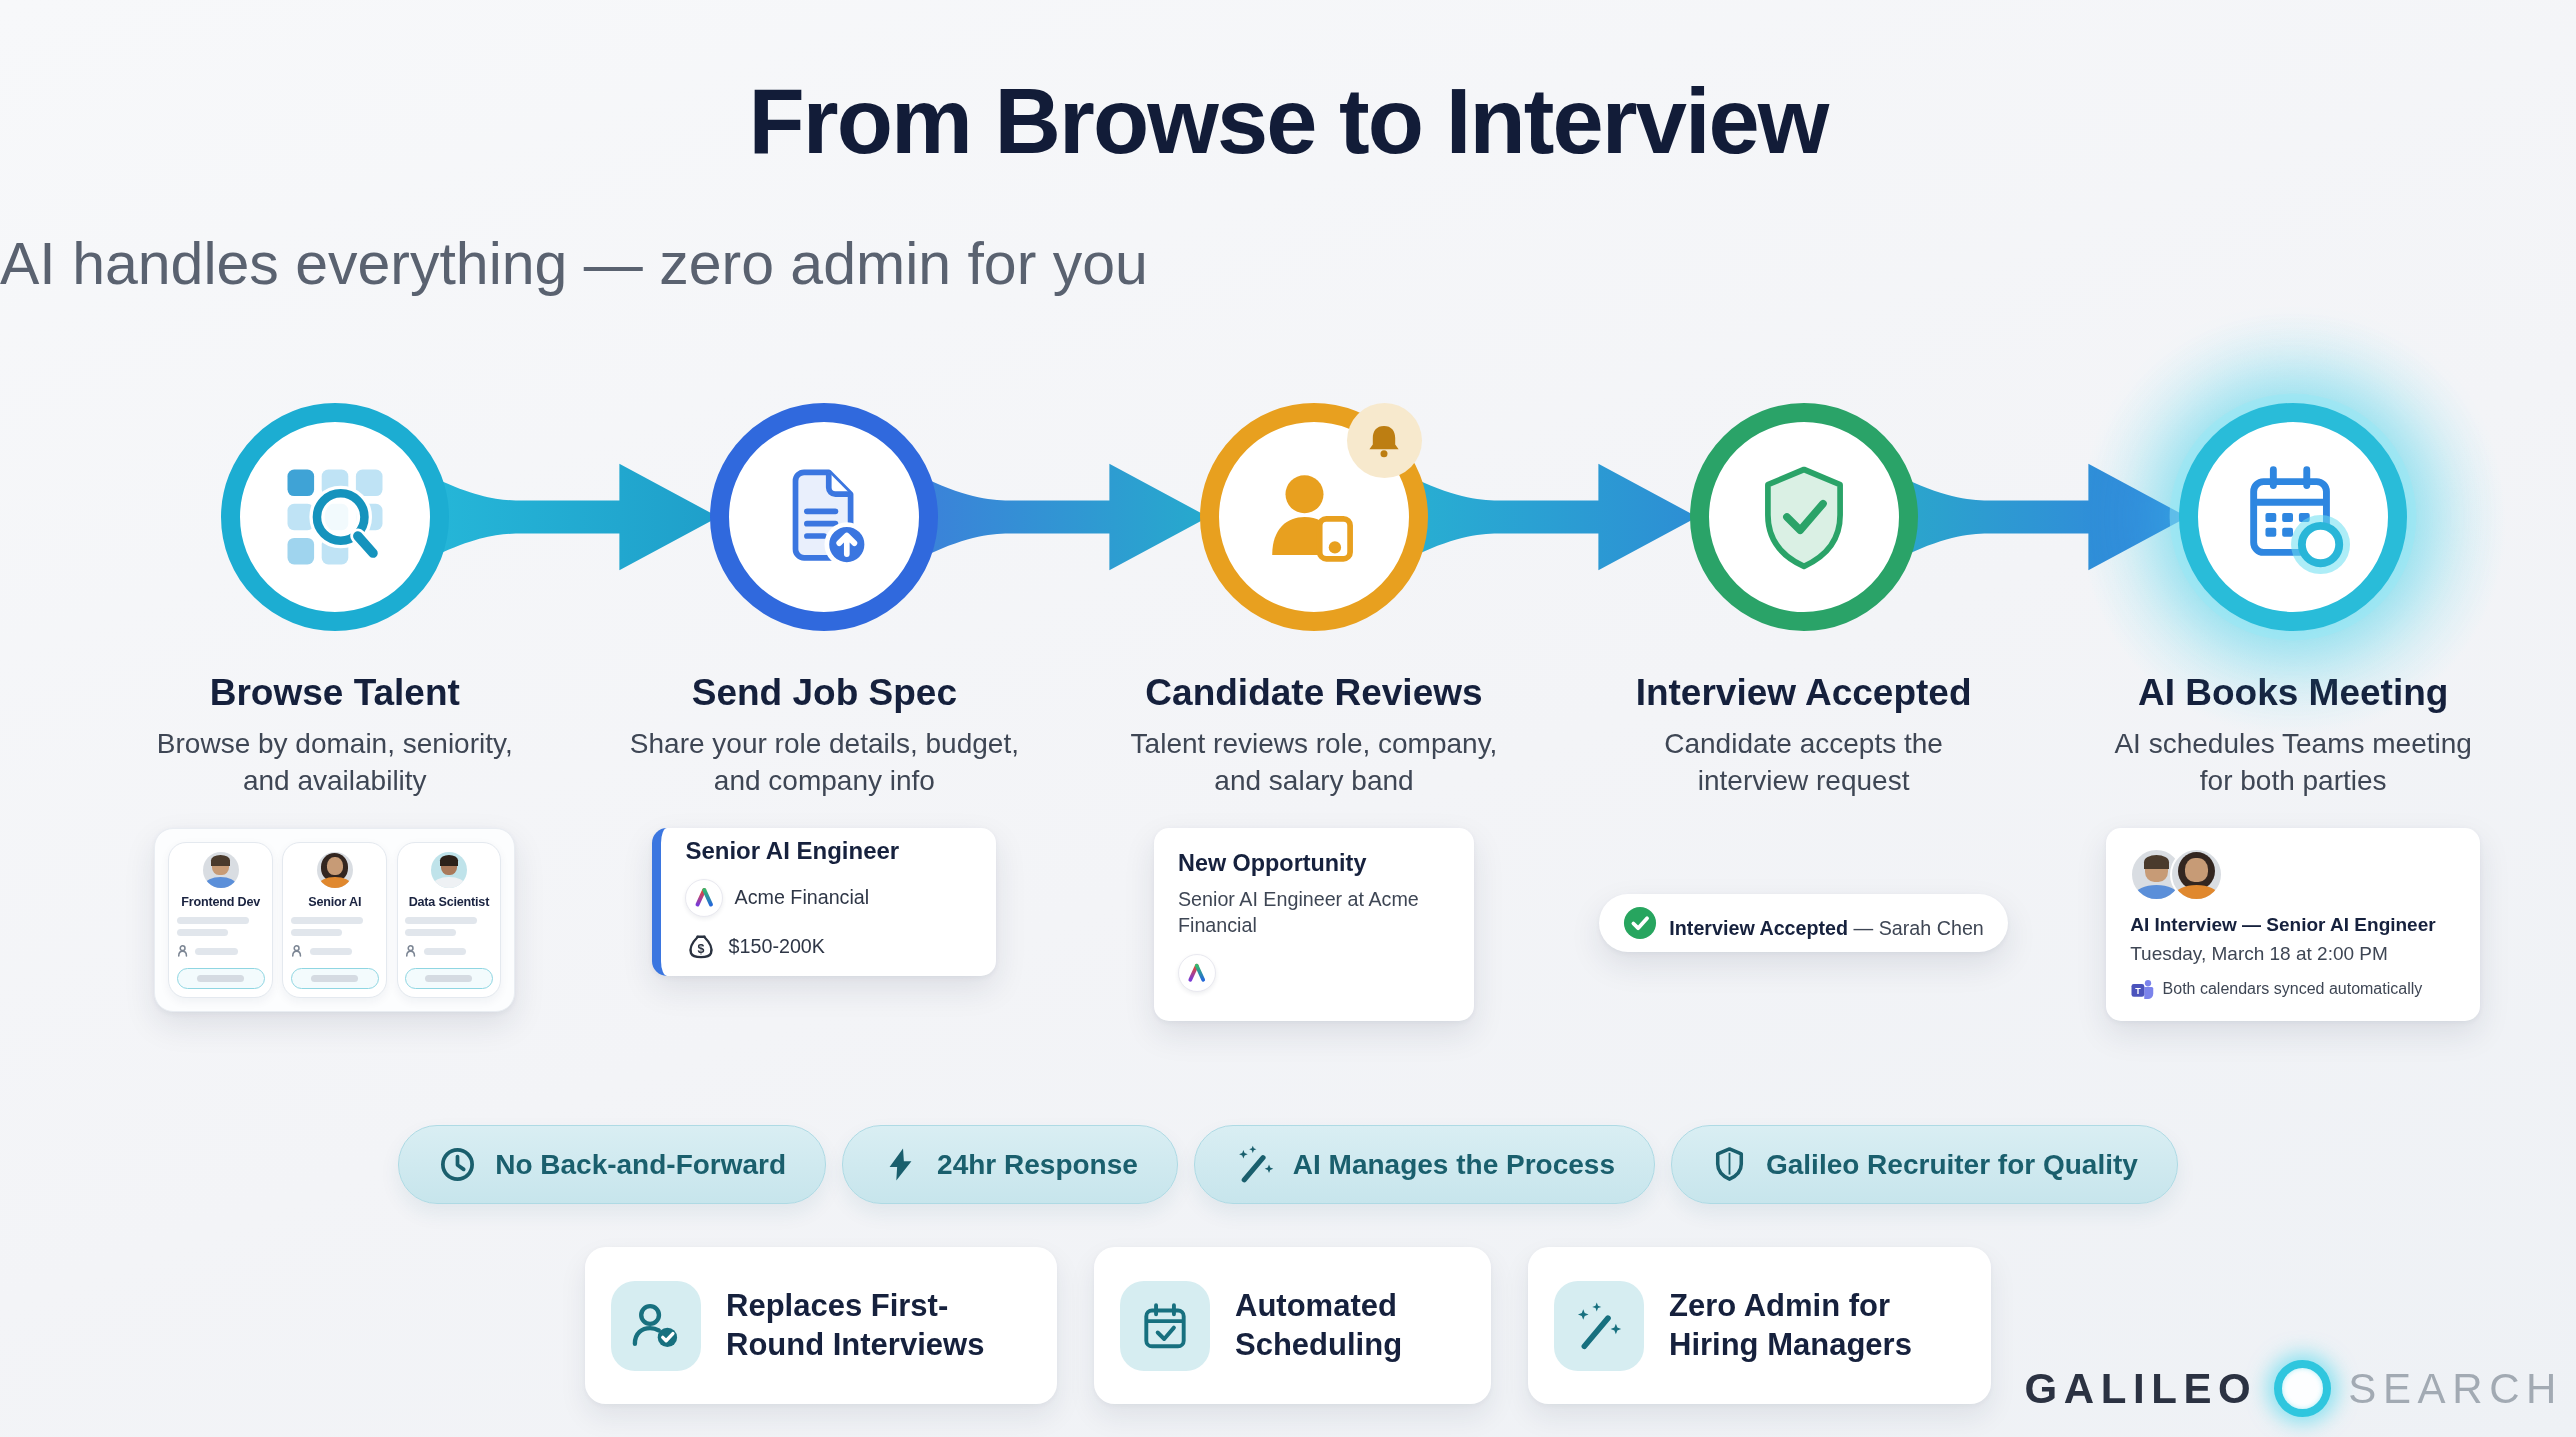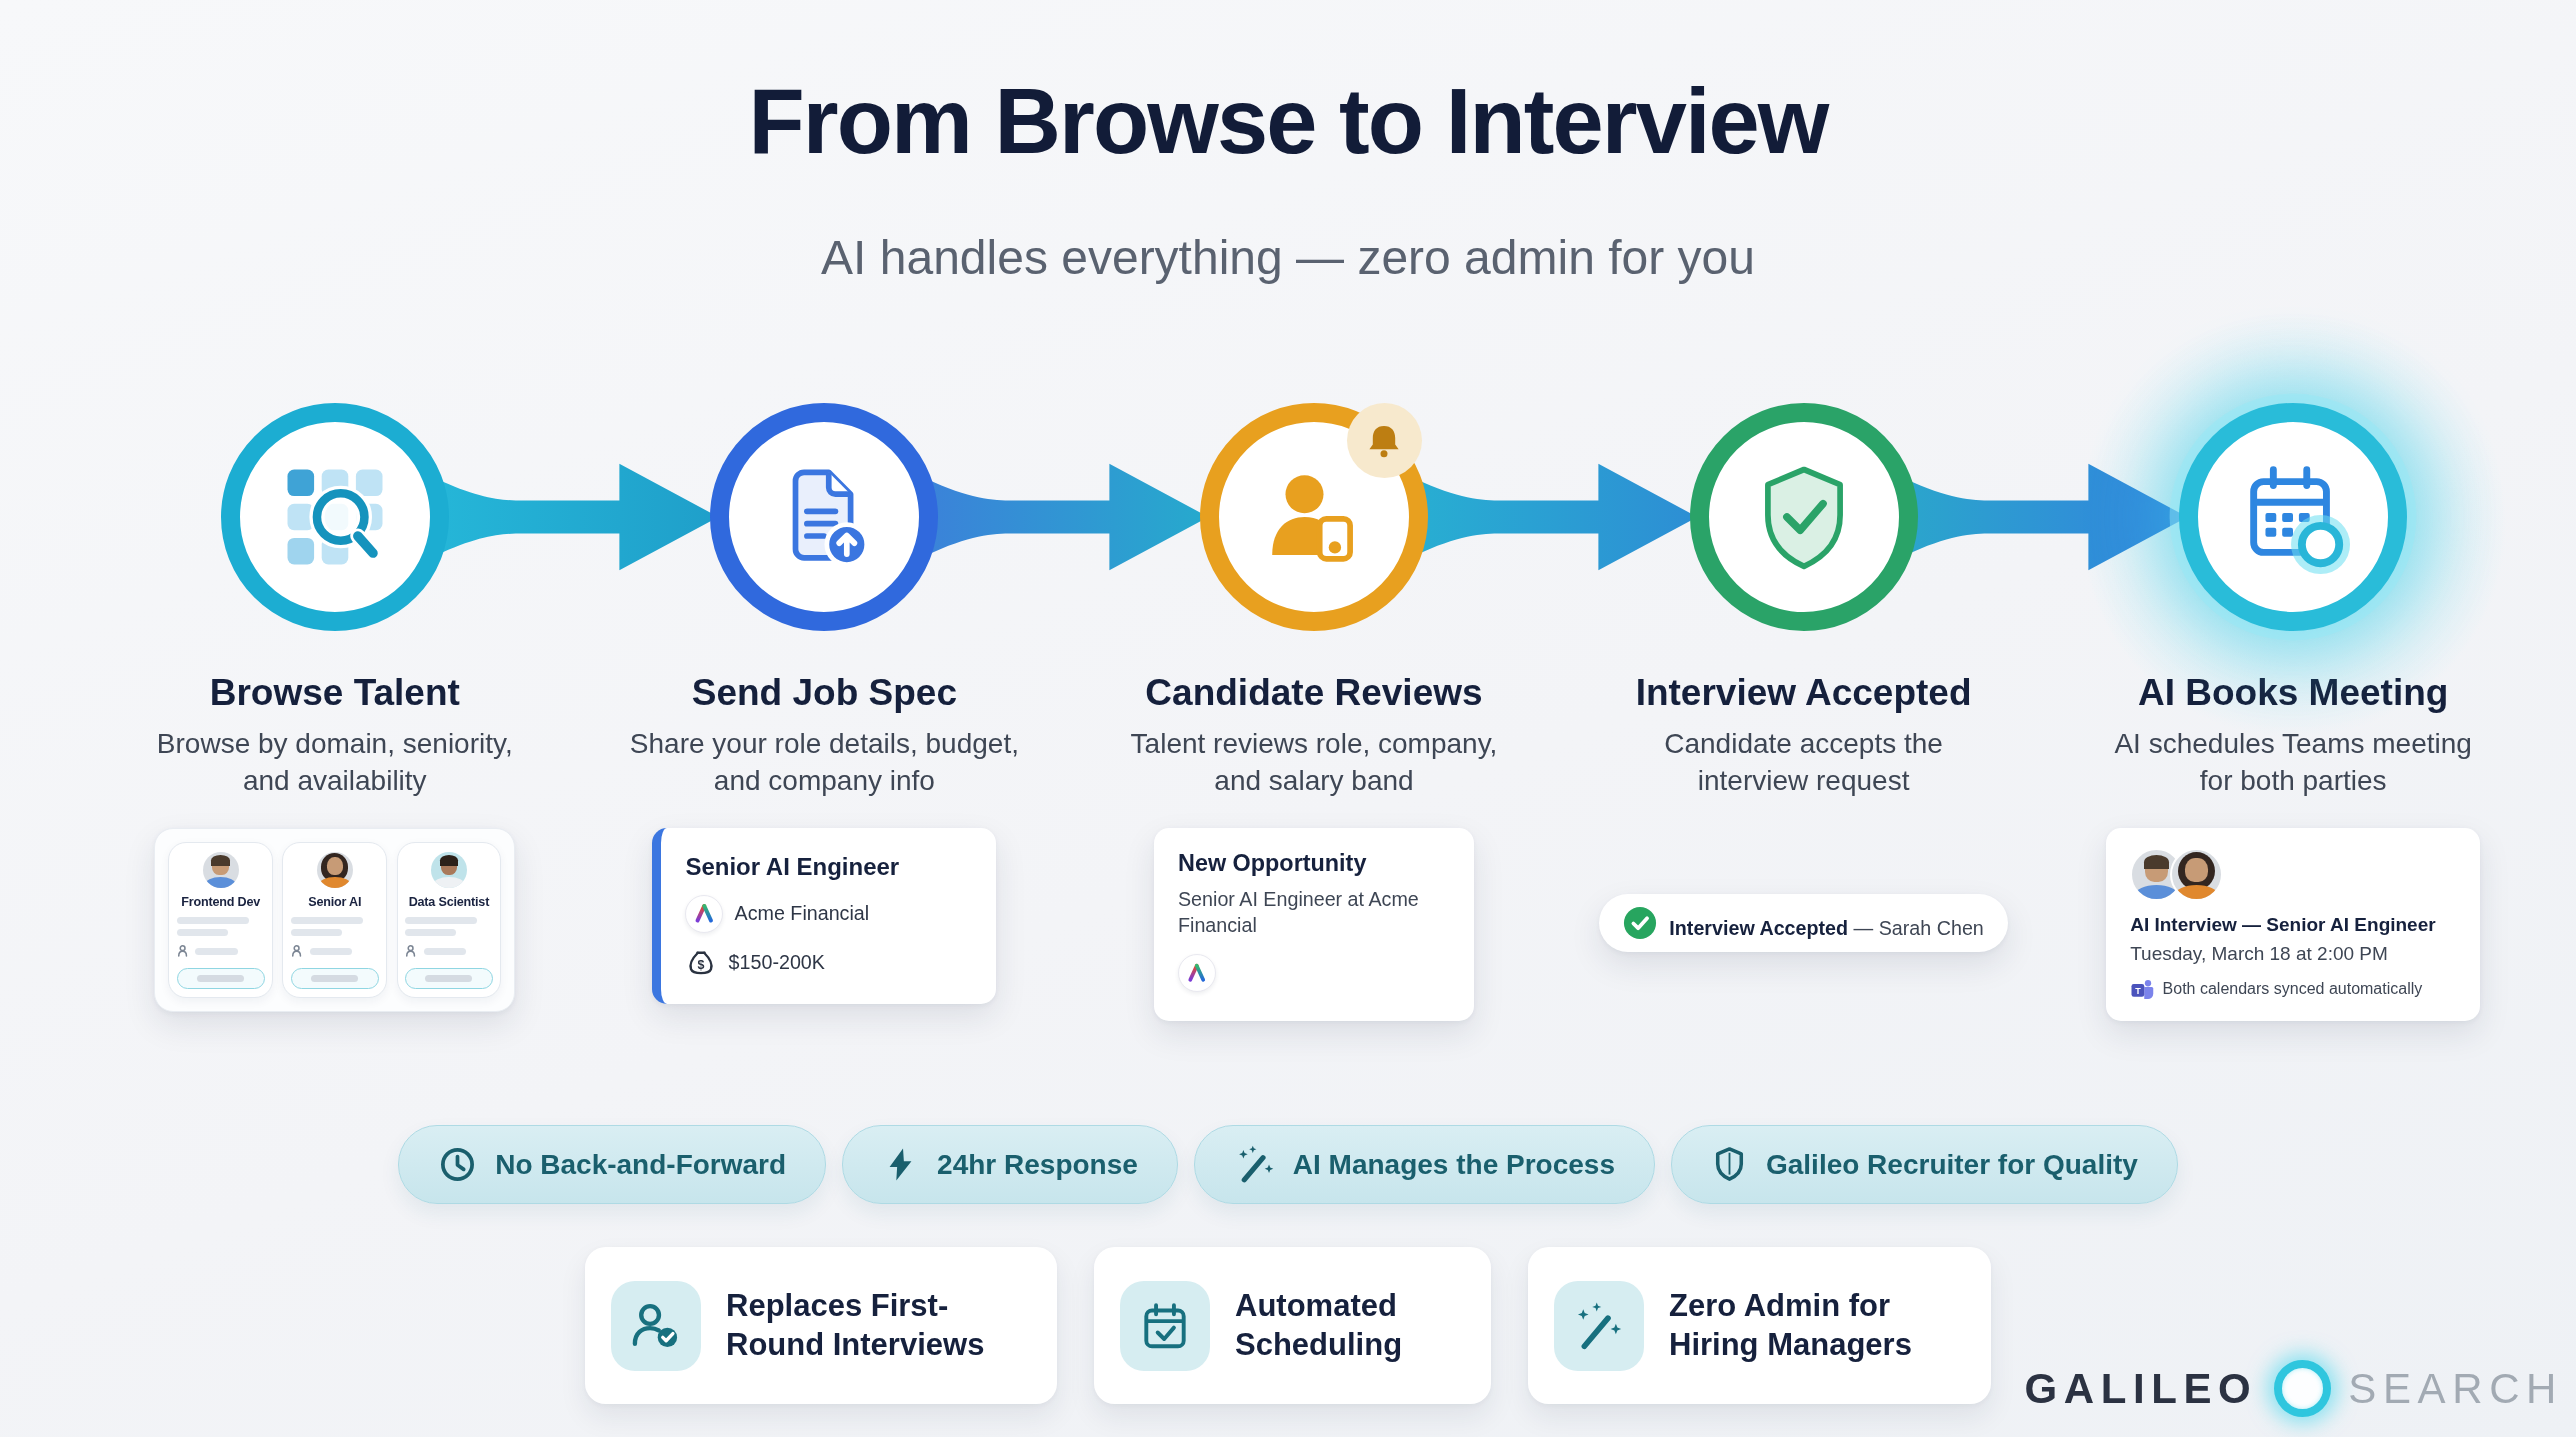--- a/index.html
+++ b/index.html
@@ -4,22 +4,22 @@
 <style>
   html,body{margin:0;padding:0;background:#eef0f4;}
   #canvas{
     position:relative;width:2576px;height:1438px;overflow:hidden;
     background:linear-gradient(160deg,#f7f8fa 0%,#f3f4f7 55%,#eef1f5 100%);
     font-family:"Liberation Sans",sans-serif;color:#141e3a;
   }
   
   .title{position:absolute;top:69px;left:0;width:100%;text-align:center;
     font-size:92px;font-weight:800;letter-spacing:-1.9px;color:#121c38;}
-  .subtitle{position:absolute;top:230px;left:0;width:100%;text-align:center;
-    font-size:48px;font-weight:400;color:#5a6270;}
+  .subtitle{position:absolute;top:230px;left:0;width:100%;
+    font-size:59px;font-weight:400;color:#5a6270;}
   
   .glow{position:absolute;top:309px;left:2078px;width:431px;height:431px;z-index:0;
     background:radial-gradient(circle,rgba(108,224,243,.50) 0%,rgba(108,224,243,.18) 45%,rgba(108,224,243,0) 70%);}
   
   .steps-row{position:absolute;top:403px;left:90px;width:2448px;display:flex;z-index:2;}
   .step-col{width:490px;display:flex;flex-direction:column;align-items:center;}
   .ring{width:228px;height:228px;border-radius:50%;background:#fff;box-sizing:border-box;
     display:flex;align-items:center;justify-content:center;position:relative;z-index:2;}
   .ring-1{border:19px solid #1cadd2;}
   .ring-2{border:19px solid #3069dd;}
@@ -47,21 +47,21 @@
   .avatar .face{position:absolute;width:46%;height:50%;left:27%;top:15%;background:#c79b76;border-radius:46% 46% 42% 42%;}
   .avatar .shirt{position:absolute;width:88%;height:42%;left:6%;bottom:-12%;border-radius:50% 50% 0 0;}
   .talent-name{margin-top:6.6px;font-size:12.6px;font-weight:700;color:#1a2340;white-space:nowrap;letter-spacing:-0.2px;}
   .bar{height:6.6px;border-radius:3.7px;background:#e1e6ec;}
   .talent-bars{width:100%;margin-top:8.4px;display:flex;flex-direction:column;gap:5.6px;align-items:flex-start;}
   .talent-row{width:100%;margin-top:8.4px;display:flex;align-items:center;gap:4.7px;}
   .talent-btn{width:100%;height:21.5px;margin-top:9.4px;border:1.9px solid #8fd6e2;background:#f3fbfd;border-radius:11.2px;
     box-sizing:border-box;display:flex;align-items:center;justify-content:center;}
   .talent-btn .bar{width:55%;background:#d5dbe2;}
   .jobspec-card{margin-top:28px;width:344px;min-height:148px;box-sizing:border-box;background:#fff;border-radius:15px;
-    border-left:9.4px solid #3b76e0;padding:25px 24px;text-align:left;align-self:center;}
+    border-left:9.4px solid #3b76e0;padding:9px 24px;text-align:left;align-self:center;}
   .jobspec-title{font-size:24px;font-weight:700;color:#16213d;}
   .info-row{display:flex;align-items:center;gap:11.2px;margin-top:14px;font-size:19.7px;color:#2e3646;}
   .logo-chip{width:36px;height:36px;border-radius:50%;background:#fff;border:0.9px solid #e9e9f0;flex:none;
     display:flex;align-items:center;justify-content:center;box-shadow:0 1.9px 4.7px rgba(25,40,70,.08);}
   .opp-card{margin-top:28px;width:320px;min-height:193px;box-sizing:border-box;background:#fff;border-radius:15px;
     padding:22.5px 24px;text-align:left;}
   .opp-title{font-size:23.4px;font-weight:700;color:#16213d;}
   .opp-desc{margin-top:8.4px;font-size:19.7px;line-height:1.35;color:#3e4654;max-width:262px;}
   .opp-logo{margin-top:15px;}
   .accept-pill{margin-top:94px;background:#fff;border-radius:37px;padding:12px 24px;display:flex;align-items:flex-end;gap:12px;

